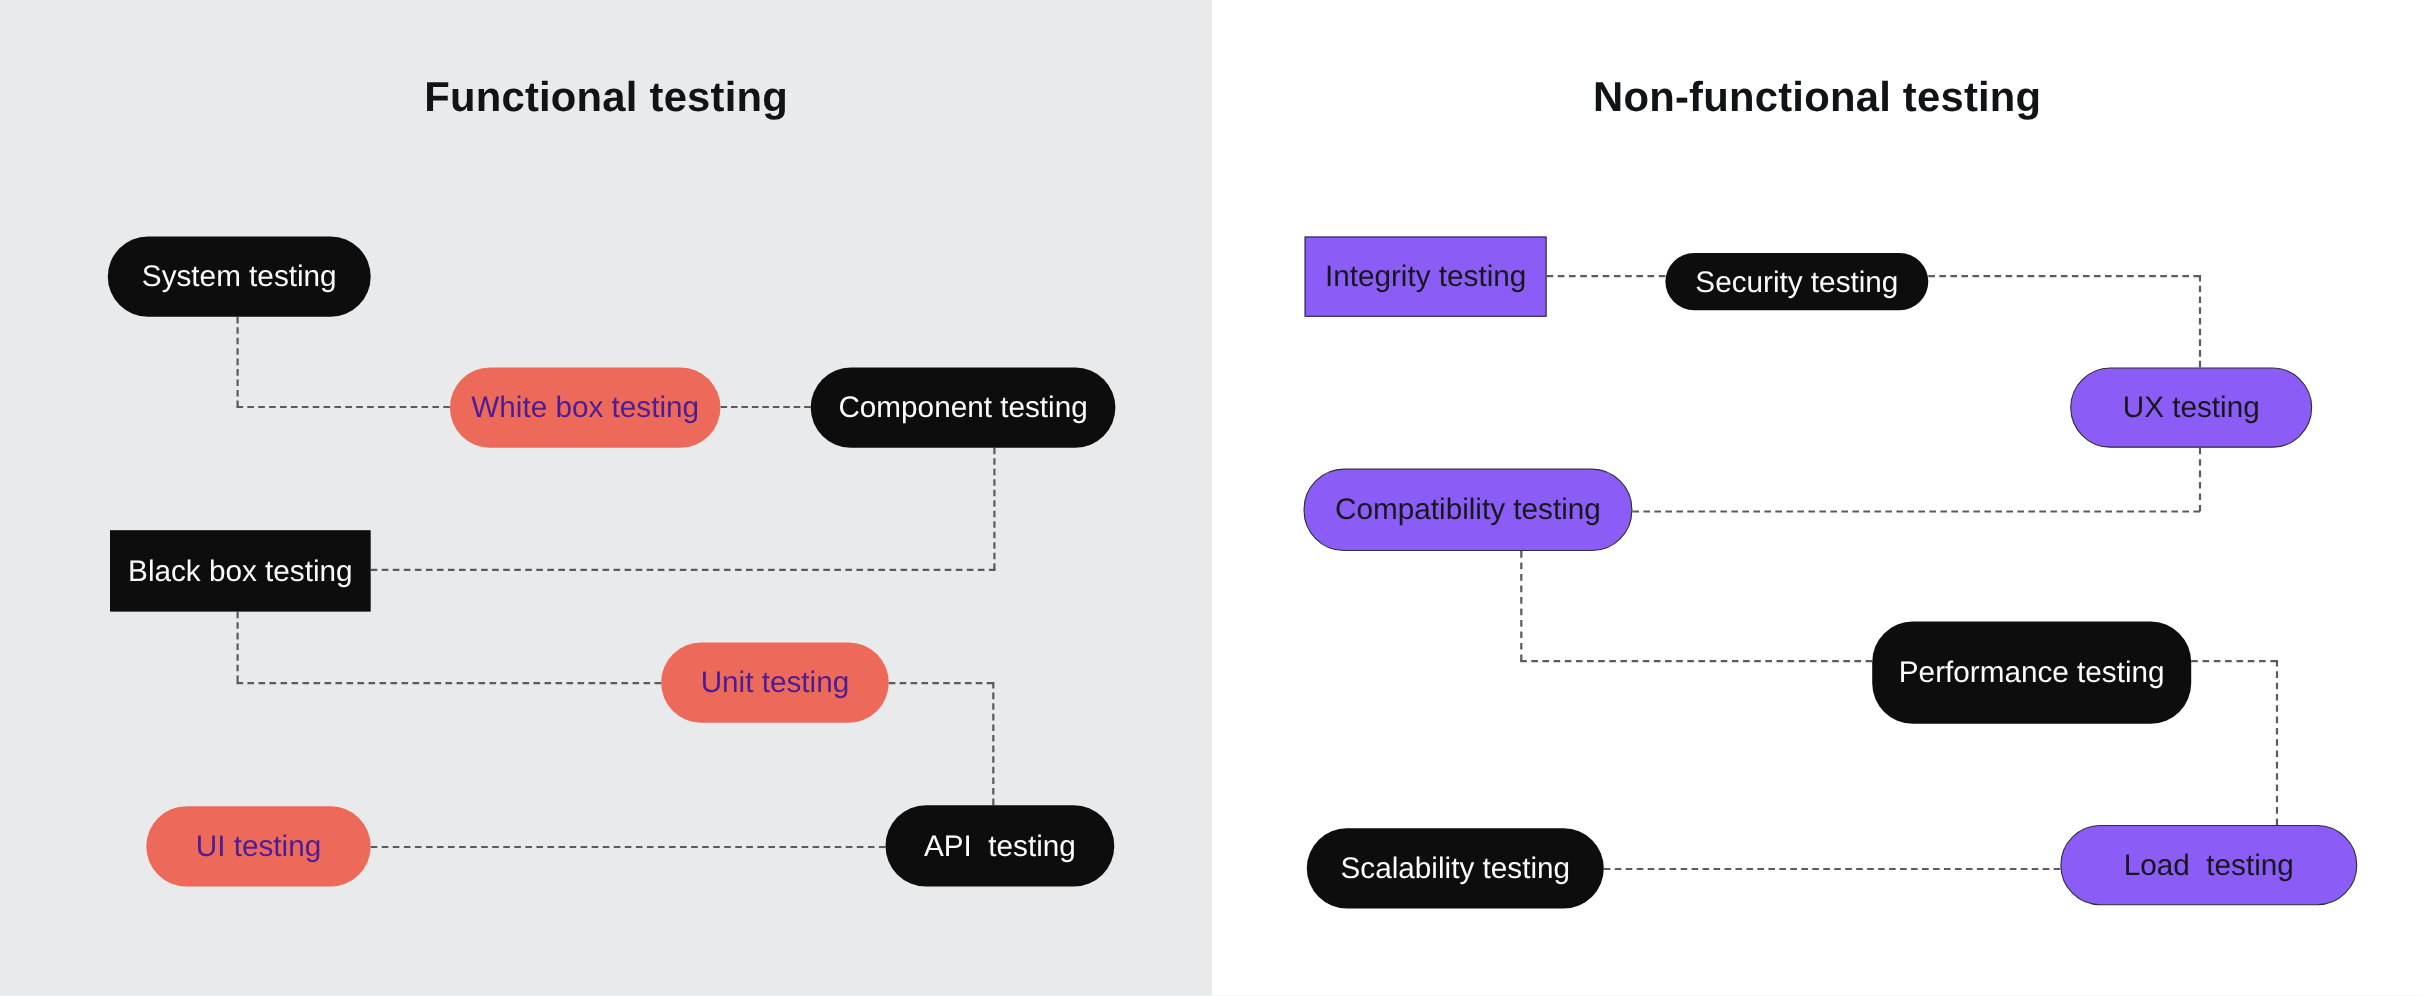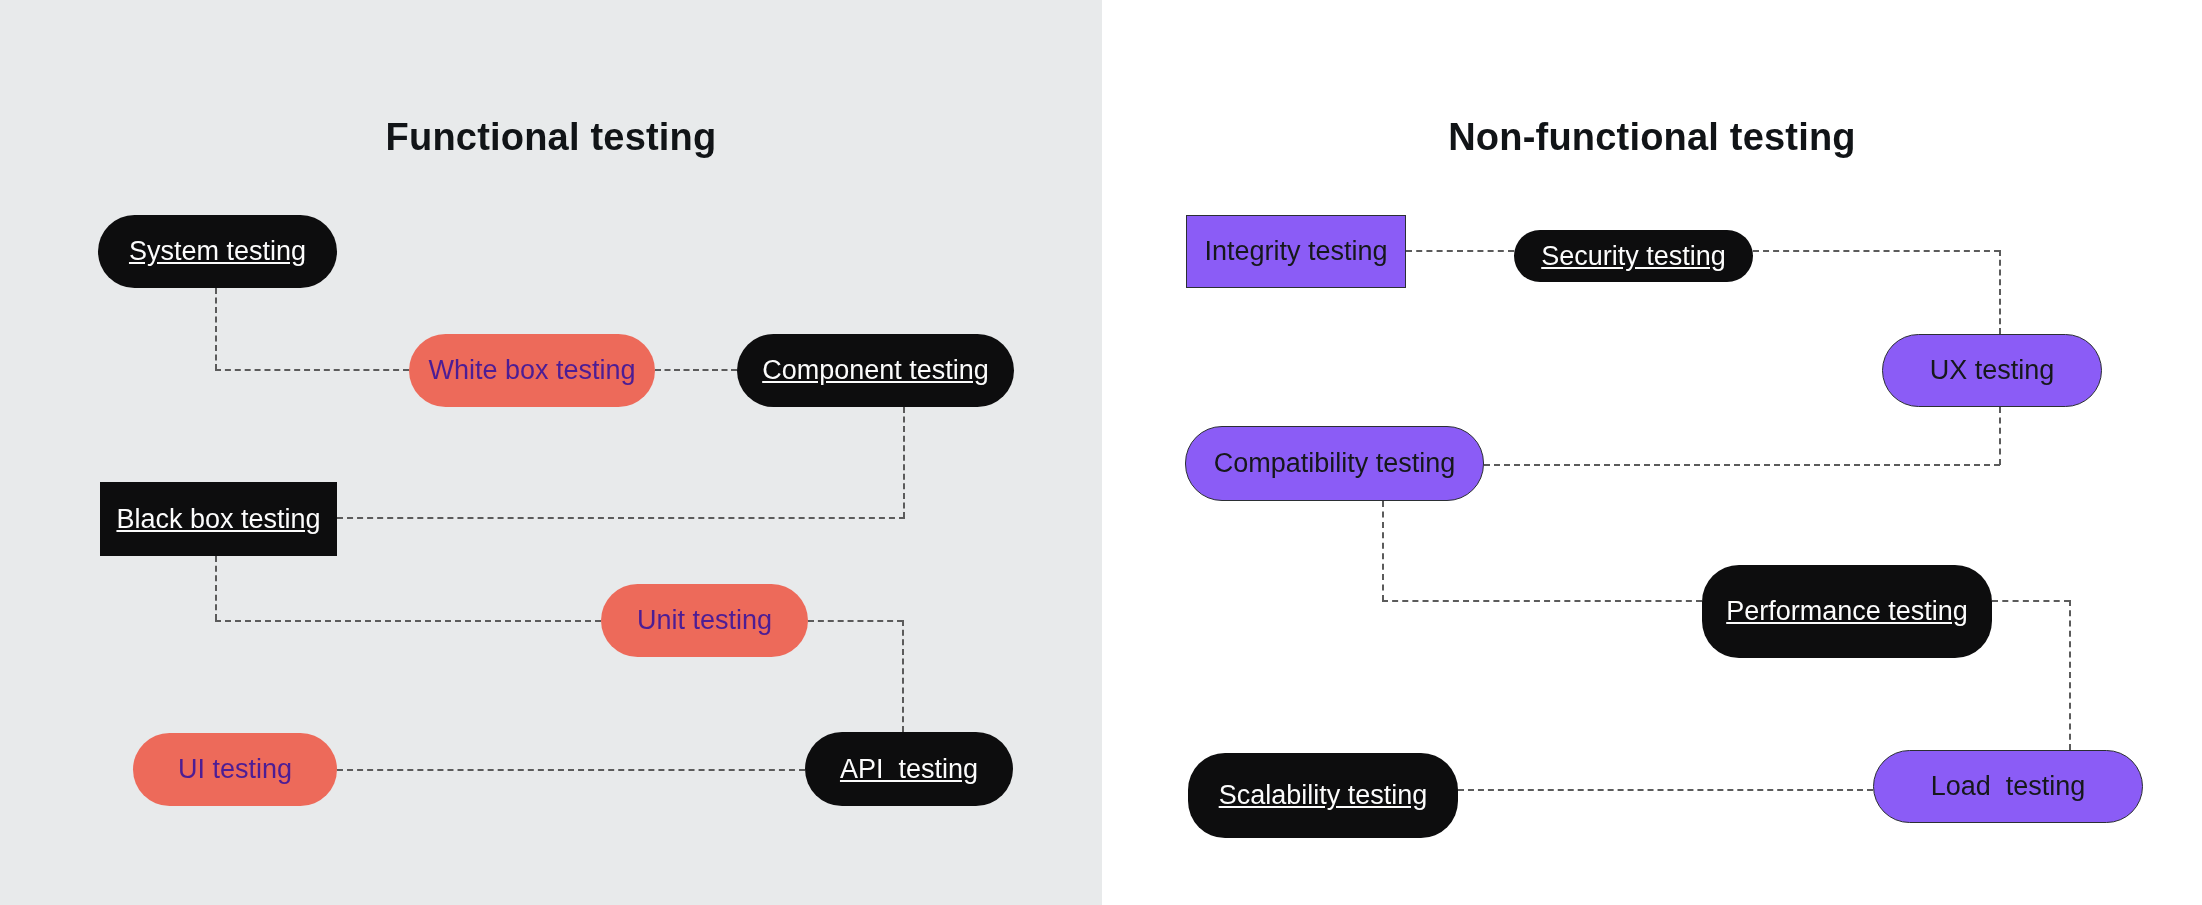--- a/index.html
+++ b/index.html
@@ -6,29 +6,29 @@
   body{
     width:2202px;height:905px;position:relative;overflow:hidden;
     font-family:"Liberation Sans","DejaVu Sans",sans-serif;
     background:#ffffff;
   }
   .panel{position:absolute;top:0;height:905px;}
   .panel-left{left:0;width:1102px;background:#E8EAEB;}
   .panel-right{left:1102px;width:1100px;background:#FFFFFF;}
   .panel-title{
     position:absolute;text-align:center;
-    font-size:38px;font-weight:700;color:#111417;letter-spacing:.2px;margin-top:48px;
+    font-size:38px;font-weight:700;color:#111417;letter-spacing:.2px;
   }
   .node{
     position:absolute;display:flex;align-items:center;justify-content:center;
     box-sizing:border-box;font-size:27px;
   }
   .node .node-label{white-space:pre;}
   .pill{border-radius:37px;}
-  .black{background:#0D0D0E;color:#FCFCFC;text-decoration:underline;}
+  .black{background:#0D0D0E;color:#FCFCFC;}
   .salmon{background:#ED6A5A;color:#4c1d95;}
   .grayfill{background:#8b5cf6;color:#16181B;border:1.5px solid #2B2F33;}
   .rect{border-radius:0;}
   .conn{position:absolute;}
   .conn.h{border-top:2px dashed #5B5B5B;height:0;}
   .conn.v{border-left:2px dashed #5B5B5B;width:0;}
 </style>
 </head>
 <body>
 
@@ -90,18 +90,18 @@
 </div>
 <div class="node pill grayfill" style="left:1882px;top:334px;width:220px;height:73px">
   <span class="node-label">UX testing</span>
 </div>
 <div class="node pill grayfill" style="left:1185px;top:426px;width:299px;height:75px">
   <span class="node-label">Compatibility testing</span>
 </div>
 <div class="node pill black" style="left:1702px;top:565px;width:290px;height:93px">
   <span class="node-label">Performance testing</span>
 </div>
-<div class="node pill black" style="left:1188px;top:753px;width:270px;height:85px">
+<div class="node pill black" style="left:1188px;top:753px;width:270px;height:73px">
   <span class="node-label">Scalability testing</span>
 </div>
 <div class="node pill grayfill" style="left:1873px;top:750px;width:270px;height:73px">
   <span class="node-label">Load  testing</span>
 </div>
 
 </body></html>

